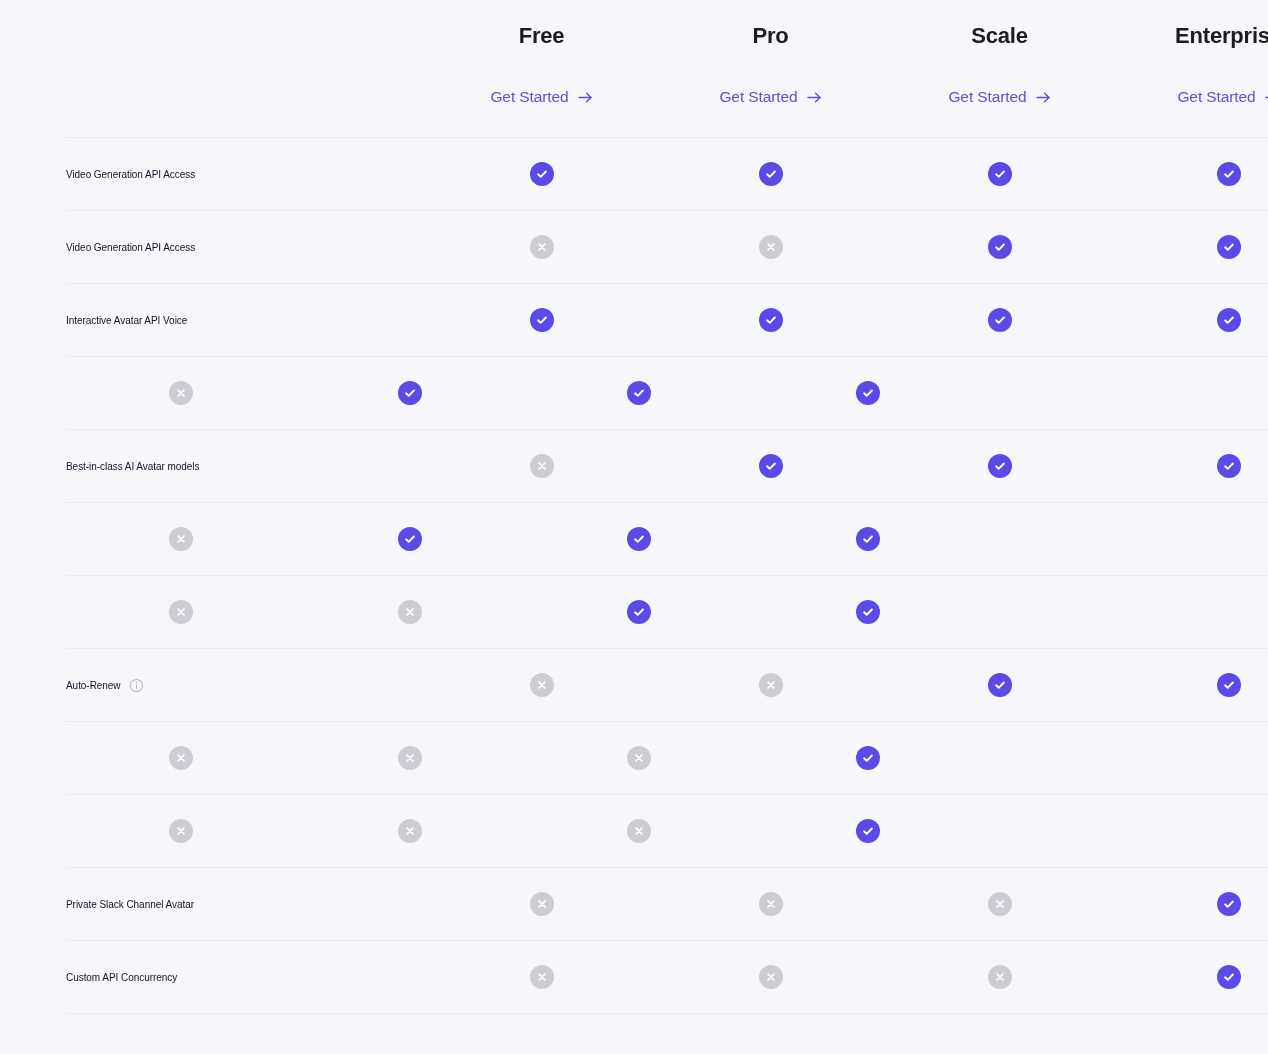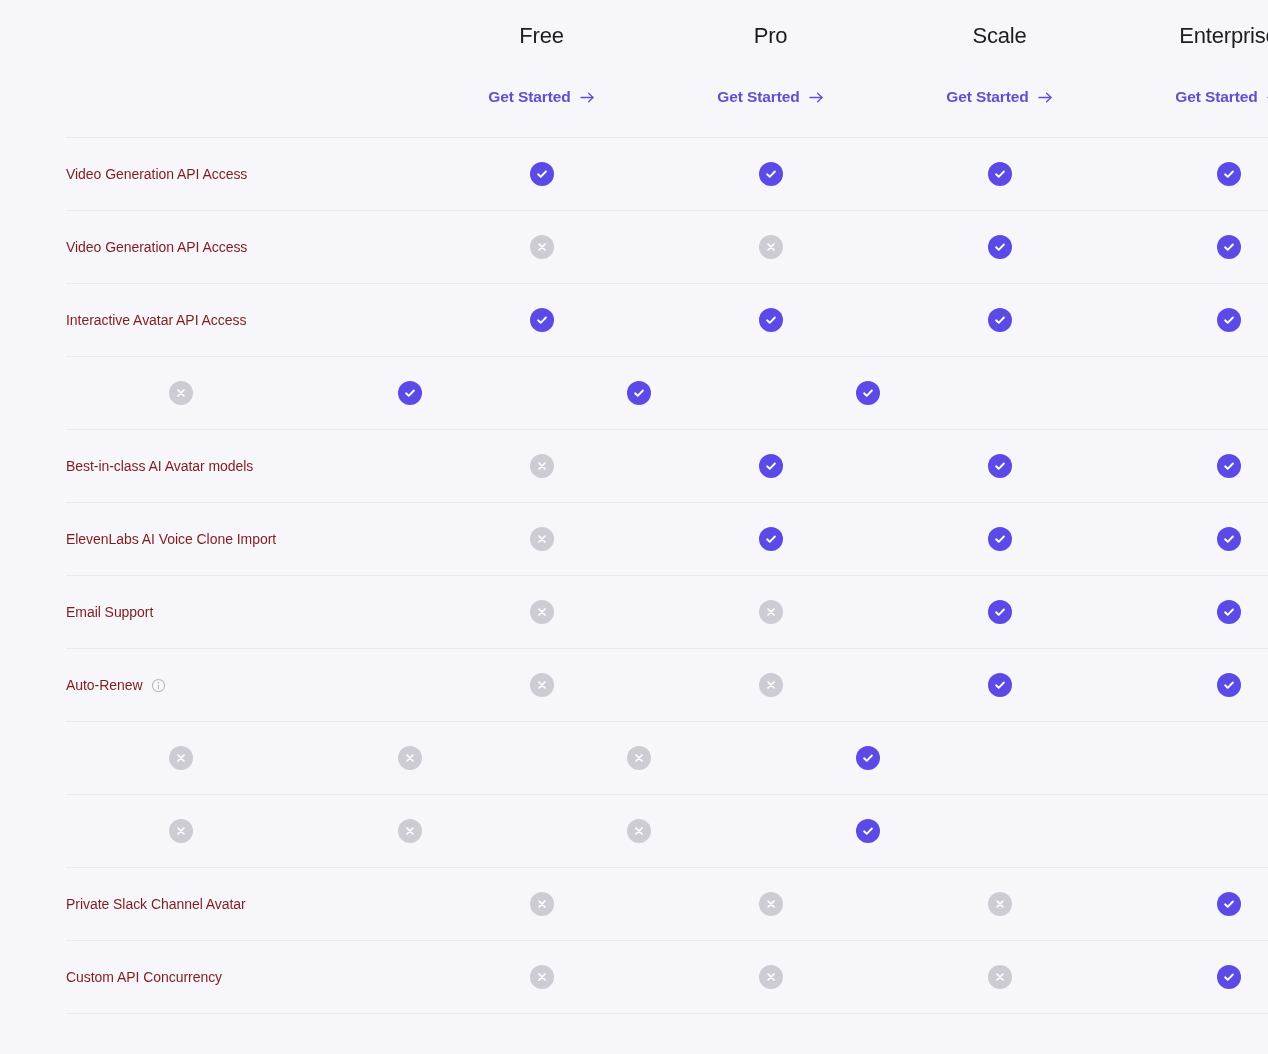--- a/index.html
+++ b/index.html
@@ -38,30 +38,30 @@
     flex: 0 0 229px;
     width: 229px;
     display: flex;
     flex-direction: column;
     align-items: center;
     padding-top: 22px;
   }
 
   .plan-name {
     font-size: 22px;
-    font-weight: 400;
+    font-weight: 700;
     color: #1c1c21;
     letter-spacing: -0.2px;
     line-height: 28px;
   }
 
   .plan-cta {
     margin-top: 38px;
     font-size: 15.5px;
-    font-weight: 700;
+    font-weight: 400;
     color: #5b52cf;
     letter-spacing: -0.1px;
     display: inline-flex;
     align-items: center;
     gap: 9px;
     cursor: pointer;
     white-space: nowrap;
   }
 
   .plan-cta .arrow-icon {
@@ -84,22 +84,22 @@
     height: 73px;
     border-bottom: 1px solid #ebe9f2;
   }
 
   .feature-label-cell {
     flex: 0 0 361px;
     width: 361px;
     display: flex;
     align-items: center;
     gap: 8px;
-    font-size: 14px;
-    color: #7f1d1d;
+    font-size: 10px;
+    color: #0f172a;
     letter-spacing: -0.05px;
   }
 
   .info-icon {
     display: inline-flex;
     width: 15px;
     height: 15px;
     flex: 0 0 15px;
     cursor: pointer;
   }
@@ -243,21 +243,21 @@
         <div class="feature-value-cell">
           <span class="badge included">
             <svg width="14" height="14" viewBox="0 0 14 14" fill="none">
               <path d="M3.1 7.3 L5.7 9.8 L10.9 4.5" stroke="#ffffff" stroke-width="1.9" stroke-linecap="round" stroke-linejoin="round"></path>
             </svg>
           </span>
         </div>
       </div>
       <div class="feature-row">
         <div class="feature-label-cell">
-          <span>Interactive Avatar API Access</span>
+          <span>Interactive Avatar API Voice</span>
         </div>
         <div class="feature-value-cell">
           <span class="badge included">
             <svg width="14" height="14" viewBox="0 0 14 14" fill="none">
               <path d="M3.1 7.3 L5.7 9.8 L10.9 4.5" stroke="#ffffff" stroke-width="1.9" stroke-linecap="round" stroke-linejoin="round"></path>
             </svg>
           </span>
         </div>
         <div class="feature-value-cell">
           <span class="badge included">
@@ -338,56 +338,50 @@
         </div>
         <div class="feature-value-cell">
           <span class="badge included">
             <svg width="14" height="14" viewBox="0 0 14 14" fill="none">
               <path d="M3.1 7.3 L5.7 9.8 L10.9 4.5" stroke="#ffffff" stroke-width="1.9" stroke-linecap="round" stroke-linejoin="round"></path>
             </svg>
           </span>
         </div>
       </div>
       <div class="feature-row">
-        <div class="feature-label-cell">
-          <span>ElevenLabs AI Voice Clone Import</span>
-        </div>
-        <div class="feature-value-cell">
-          <span class="badge excluded">
-            <svg width="12" height="12" viewBox="0 0 12 12" fill="none">
-              <path d="M3 3 L9 9 M9 3 L3 9" stroke="#ffffff" stroke-width="1.7" stroke-linecap="round"></path>
-            </svg>
-          </span>
-        </div>
-        <div class="feature-value-cell">
-          <span class="badge included">
-            <svg width="14" height="14" viewBox="0 0 14 14" fill="none">
-              <path d="M3.1 7.3 L5.7 9.8 L10.9 4.5" stroke="#ffffff" stroke-width="1.9" stroke-linecap="round" stroke-linejoin="round"></path>
-            </svg>
-          </span>
-        </div>
-        <div class="feature-value-cell">
-          <span class="badge included">
-            <svg width="14" height="14" viewBox="0 0 14 14" fill="none">
-              <path d="M3.1 7.3 L5.7 9.8 L10.9 4.5" stroke="#ffffff" stroke-width="1.9" stroke-linecap="round" stroke-linejoin="round"></path>
-            </svg>
-          </span>
-        </div>
-        <div class="feature-value-cell">
-          <span class="badge included">
-            <svg width="14" height="14" viewBox="0 0 14 14" fill="none">
-              <path d="M3.1 7.3 L5.7 9.8 L10.9 4.5" stroke="#ffffff" stroke-width="1.9" stroke-linecap="round" stroke-linejoin="round"></path>
-            </svg>
-          </span>
-        </div>
-      </div>
-      <div class="feature-row">
-        <div class="feature-label-cell">
-          <span>Email Support</span>
-        </div>
+        <div class="feature-value-cell">
+          <span class="badge excluded">
+            <svg width="12" height="12" viewBox="0 0 12 12" fill="none">
+              <path d="M3 3 L9 9 M9 3 L3 9" stroke="#ffffff" stroke-width="1.7" stroke-linecap="round"></path>
+            </svg>
+          </span>
+        </div>
+        <div class="feature-value-cell">
+          <span class="badge included">
+            <svg width="14" height="14" viewBox="0 0 14 14" fill="none">
+              <path d="M3.1 7.3 L5.7 9.8 L10.9 4.5" stroke="#ffffff" stroke-width="1.9" stroke-linecap="round" stroke-linejoin="round"></path>
+            </svg>
+          </span>
+        </div>
+        <div class="feature-value-cell">
+          <span class="badge included">
+            <svg width="14" height="14" viewBox="0 0 14 14" fill="none">
+              <path d="M3.1 7.3 L5.7 9.8 L10.9 4.5" stroke="#ffffff" stroke-width="1.9" stroke-linecap="round" stroke-linejoin="round"></path>
+            </svg>
+          </span>
+        </div>
+        <div class="feature-value-cell">
+          <span class="badge included">
+            <svg width="14" height="14" viewBox="0 0 14 14" fill="none">
+              <path d="M3.1 7.3 L5.7 9.8 L10.9 4.5" stroke="#ffffff" stroke-width="1.9" stroke-linecap="round" stroke-linejoin="round"></path>
+            </svg>
+          </span>
+        </div>
+      </div>
+      <div class="feature-row">
         <div class="feature-value-cell">
           <span class="badge excluded">
             <svg width="12" height="12" viewBox="0 0 12 12" fill="none">
               <path d="M3 3 L9 9 M9 3 L3 9" stroke="#ffffff" stroke-width="1.7" stroke-linecap="round"></path>
             </svg>
           </span>
         </div>
         <div class="feature-value-cell">
           <span class="badge excluded">
             <svg width="12" height="12" viewBox="0 0 12 12" fill="none">

